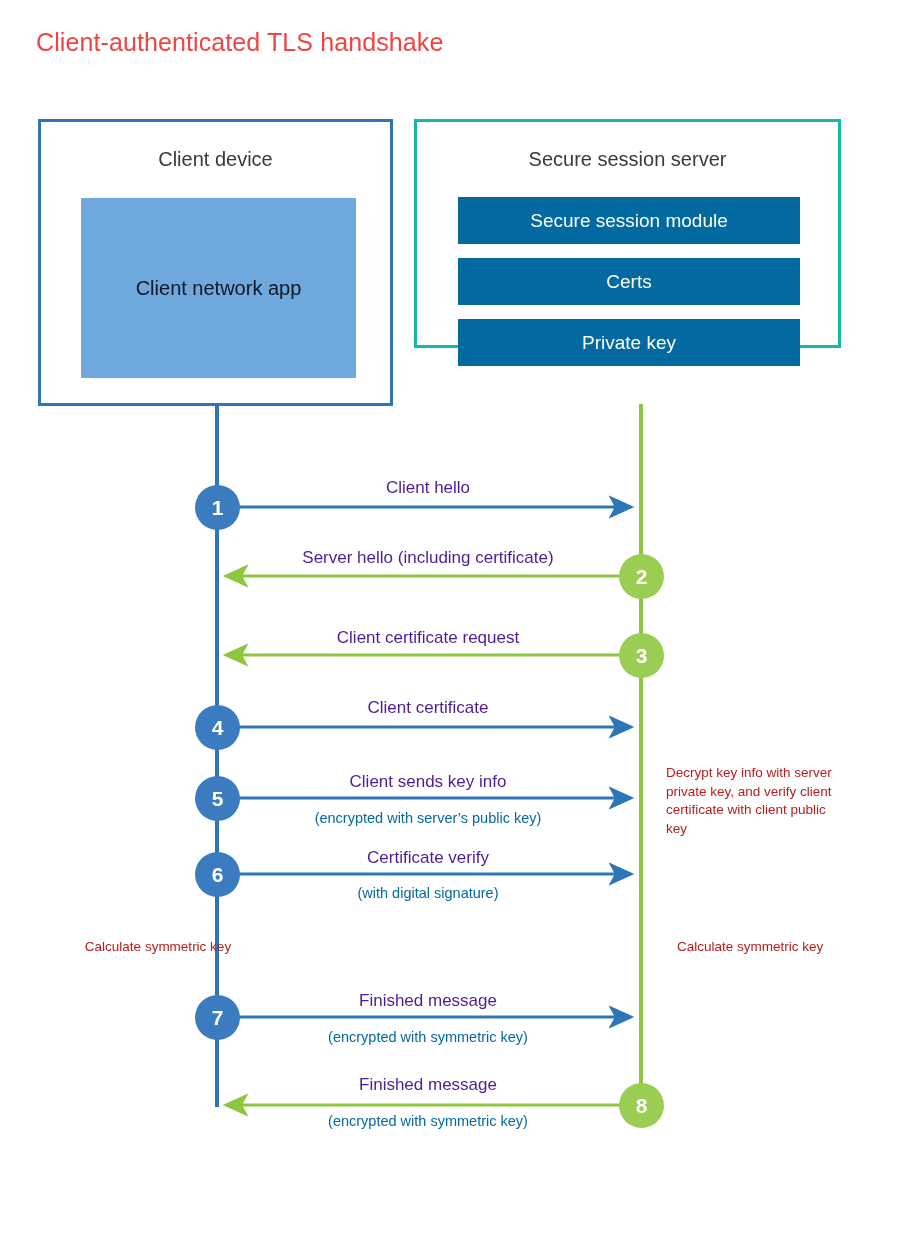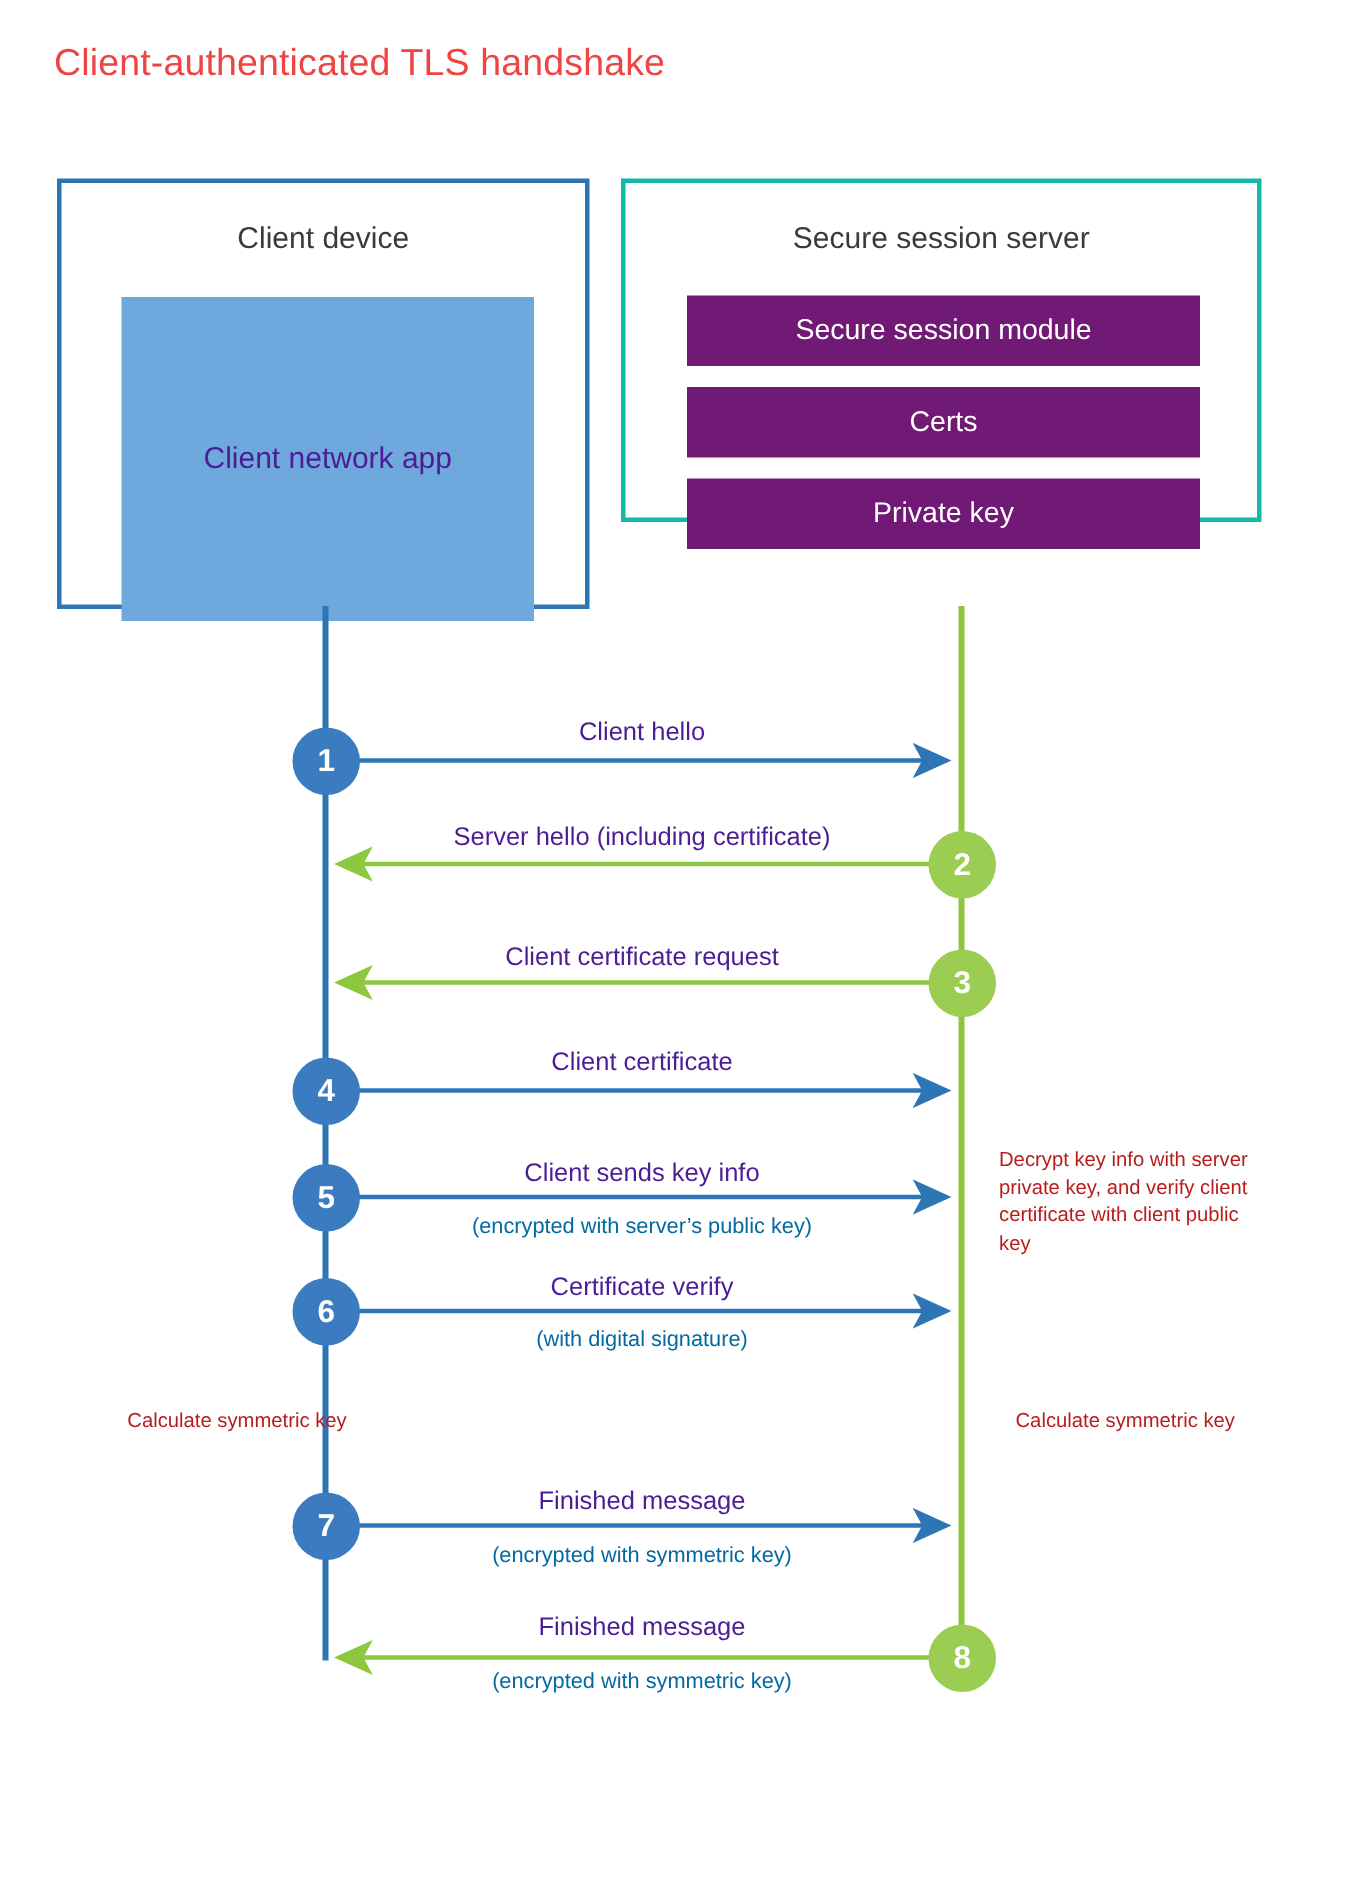--- a/index.html
+++ b/index.html
@@ -64,42 +64,42 @@
     font-size: 20px;
     font-weight: normal;
     color: #3a3a3a;
   }
 
   .client-app-block {
     position: absolute;
     left: 40px;
     top: 76px;
     width: 275px;
-    height: 216px;
+    height: 180px;
     background: #6fa8dc;
-    color: #4c1d95;
+    color: #0f172a;
     font-size: 20px;
     display: flex;
     align-items: center;
     justify-content: center;
     text-align: center;
     line-height: 1.35;
     padding: 0 14px;
     box-sizing: border-box;
   }
 
   .server-modules {
     position: absolute;
     left: 41px;
     top: 75px;
     width: 342px;
   }
   .server-module-bar {
     height: 47px;
-    background: #701a75;
+    background: #0369a1;
     color: #ffffff;
     font-size: 19px;
     display: flex;
     align-items: center;
     justify-content: center;
     margin-bottom: 14px;
     text-align: center;
   }
   .server-module-bar:last-child { margin-bottom: 0; }
 

